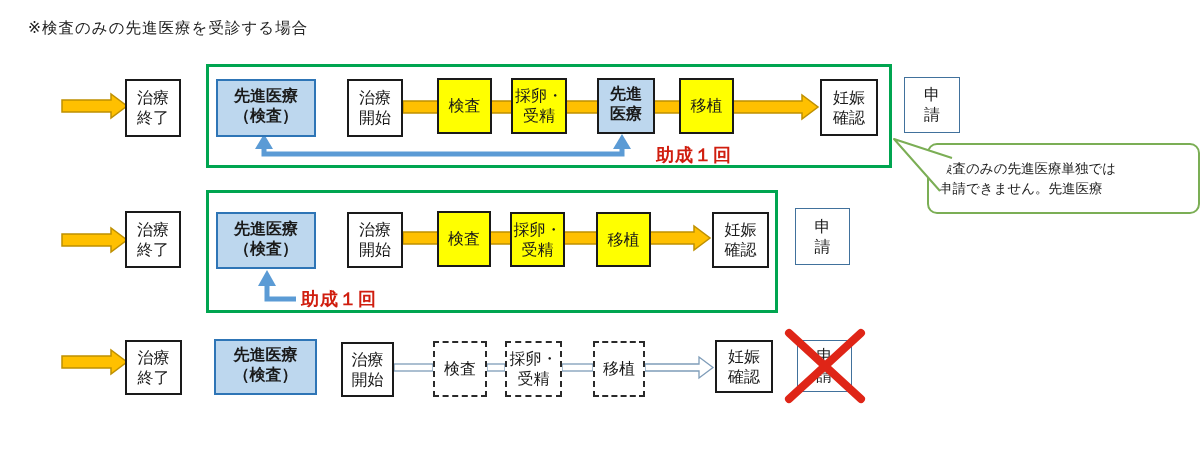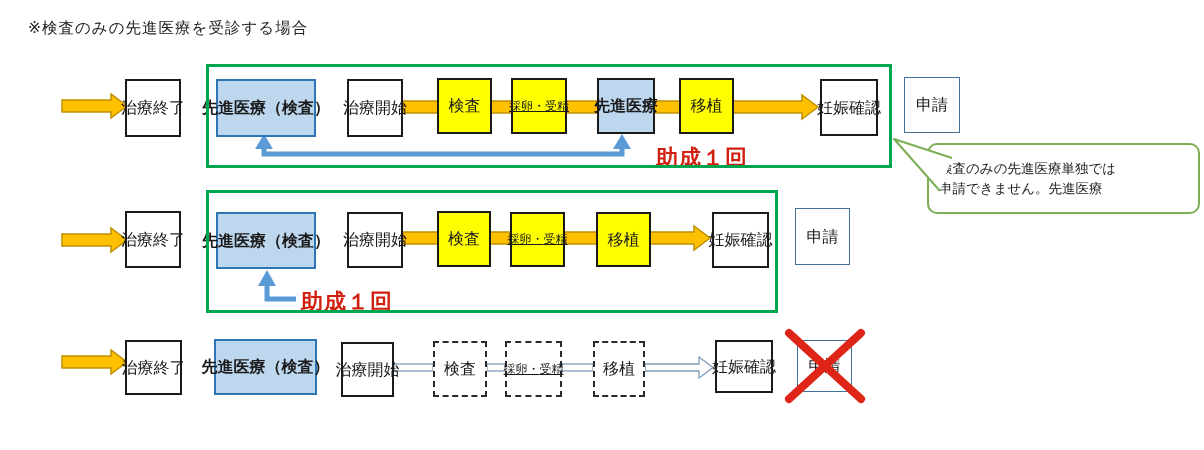--- a/index.html
+++ b/index.html
@@ -5,37 +5,37 @@
   html,body{margin:0;padding:0;background:#fff;}
   #stage{
     position:relative;width:1204px;height:450px;background:#fff;overflow:hidden;
     font-family:"Liberation Sans","DejaVu Sans",sans-serif;color:#1a1a1a;padding-left:19px;
   }
   #title{
     position:absolute;left:28px;top:18px;font-size:15.5px;color:#222;
     letter-spacing:1px;z-index:2;
   }
   .box{
-    position:absolute;box-sizing:border-box;display:flex;flex-direction:row;
+    position:absolute;box-sizing:border-box;display:flex;flex-direction:column;
     align-items:center;justify-content:center;text-align:center;
     background:#fff;border:2px solid #1a1a1a;font-size:16px;line-height:1.22;z-index:3;
   }
   .box span{display:block;white-space:nowrap;}
   .box.yellow{background:var(--yellow,#FFFF00);}
-  .box.blue{background:var(--light-blue,#BDD7EE);border-color:var(--blue-border,#2E75B6);font-weight:bold;}
+  .box.blue{background:var(--light-blue,#BDD7EE);border-color:var(--blue-border,#2E75B6);font-weight:bold;font-family:Liberation Mono, monospace;}
   .box.blue.darkline{border-color:#1a1a1a;}
   .box.thinblue{border:1px solid var(--thin-blue,#41719C);}
   .box.dashed{border:2px dashed #2a2a2a;}
-  .box.small span{font-size:12px;text-decoration:underline;}
+  .box.small span{font-size:16px;}
   .gcontainer{
     position:absolute;box-sizing:border-box;border:3px solid var(--green-container,#00A550);
     background:transparent;z-index:6;pointer-events:none;
   }
   .subsidy{
-    position:absolute;color:var(--red,#D01E0F);font-weight:bold;font-size:22px;
+    position:absolute;color:var(--red,#D01E0F);font-weight:bold;font-size:18px;
     z-index:4;letter-spacing:1px;white-space:nowrap;
   }
   .svg-layer{position:absolute;left:0;top:0;z-index:1;pointer-events:none;}
   .svg-top{position:absolute;left:0;top:0;z-index:7;pointer-events:none;}
   #callout-body{
     position:absolute;left:927px;top:143px;width:273px;height:71px;box-sizing:border-box;
     border:2px solid var(--callout-green,#7BAE55);border-radius:10px;background:#fff;
     z-index:5;display:flex;flex-direction:column;justify-content:center;
     padding:4px 10px;font-size:13.5px;line-height:1.48;color:#222;white-space:nowrap;
   }

